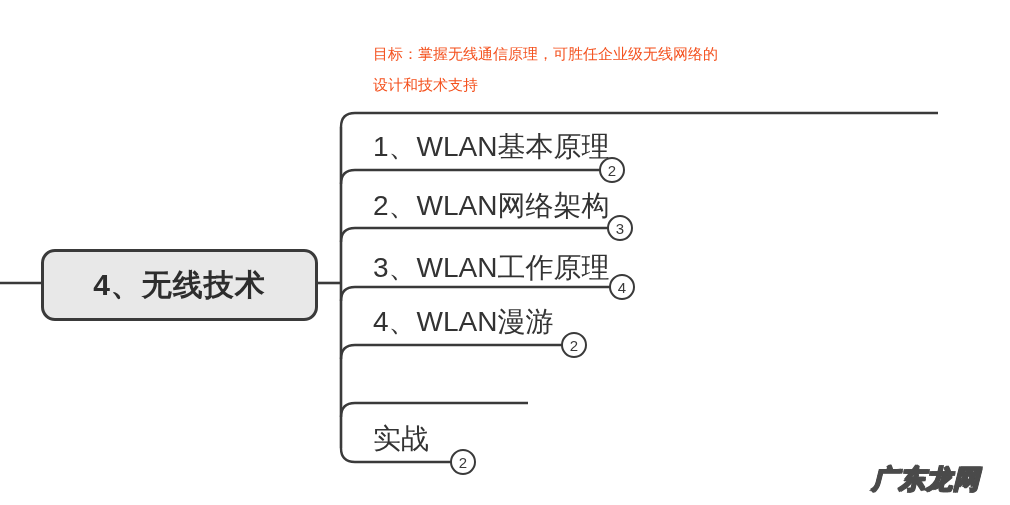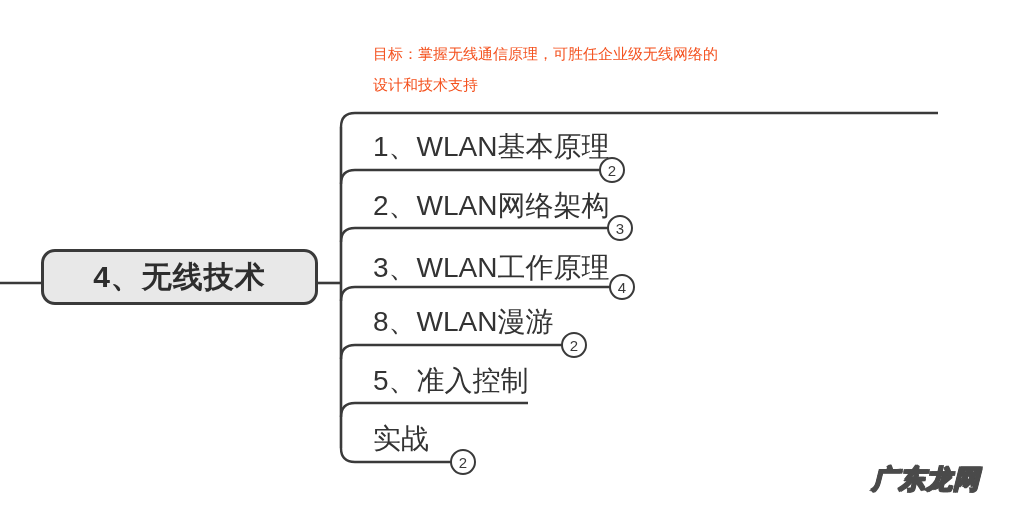--- a/index.html
+++ b/index.html
@@ -26,21 +26,21 @@
     height: 505px;
     pointer-events: none;
   }
 
   
   .root-node {
     position: absolute;
     left: 41px;
     top: 249px;
     width: 277px;
-    height: 56px;
+    height: 72px;
     box-sizing: border-box;
     background: #e8e8e8;
     border: 3px solid #3a3a3a;
     border-radius: 14px;
     display: flex;
     align-items: center;
     justify-content: center;
   }
   .root-label {
     font-size: 30px;
@@ -140,22 +140,21 @@
   </div>
 
   <div class="goal-text">
     <div>目标：掌握无线通信原理，可胜任企业级无线网络的</div>
     <div>设计和技术支持</div>
   </div>
 
   <div class="branch-label" style="left:373px; top:133px;">1、WLAN基本原理</div>
   <div class="branch-label" style="left:373px; top:192px;">2、WLAN网络架构</div>
   <div class="branch-label" style="left:373px; top:254px;">3、WLAN工作原理</div>
-  <div class="branch-label" style="left:373px; top:308px;">8、WLAN漫游</div>
-  <div class="branch-label" style="left:373px; top:367px;">5、准入控制</div>
+  <div class="branch-label" style="left:373px; top:308px;">4、WLAN漫游</div>
   <div class="branch-label" style="left:373px; top:425px;">实战</div>
 
   <div class="badge" style="left:599px; top:157px;">2</div>
   <div class="badge" style="left:607px; top:215px;">3</div>
   <div class="badge" style="left:609px; top:274px;">4</div>
   <div class="badge" style="left:561px; top:332px;">2</div>
   <div class="badge" style="left:450px; top:449px;">2</div>
 
   <div class="watermark">广东龙网</div>
 

